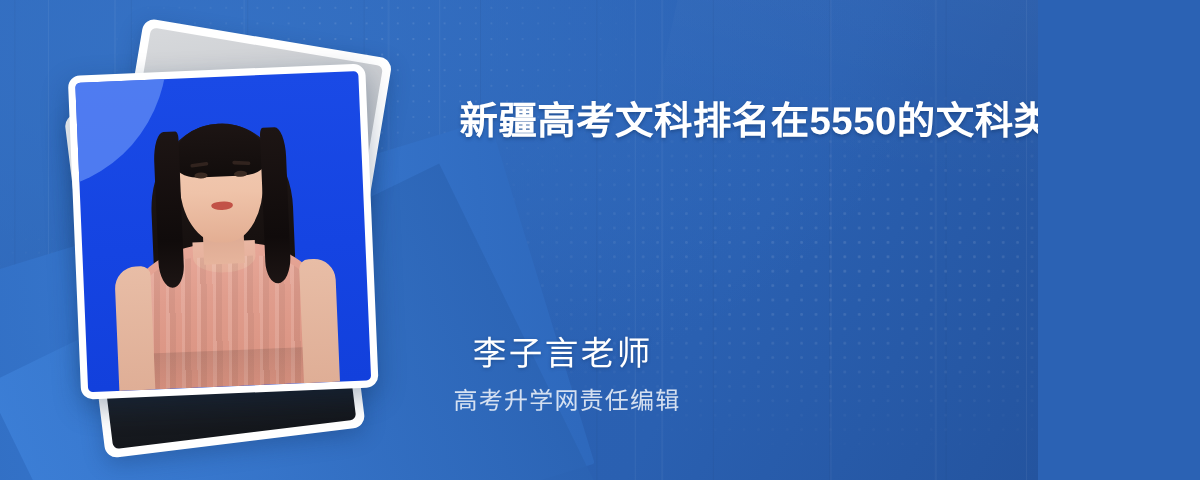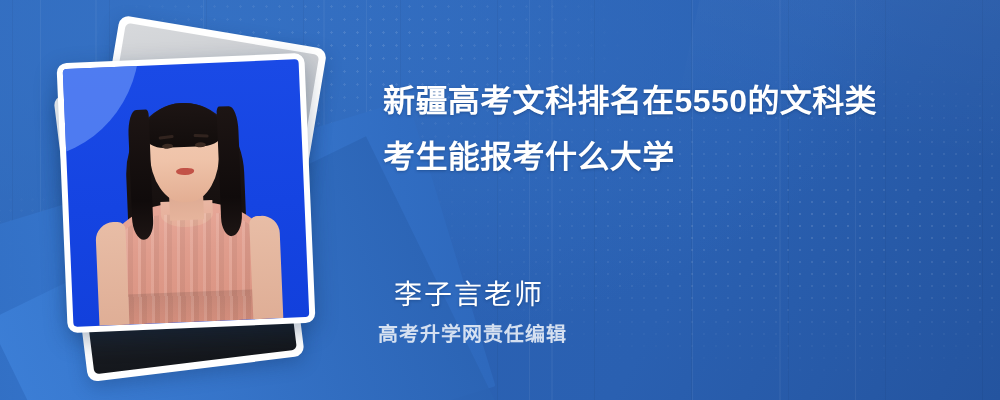--- a/index.html
+++ b/index.html
@@ -5,21 +5,21 @@
 <style>
   html,body{margin:0;padding:0;}
   body{
     width:1000px;height:400px;overflow:hidden;
     font-family:"Liberation Sans","DejaVu Sans",sans-serif;
     background:#2b62b4;
   }
 
   .cover{
     position:relative;
-    width:1000px;height:400px;
+    width:865px;height:400px;
     overflow:hidden;
     background:
       radial-gradient(120% 140% at 18% 8%, #3571c4 0%, rgba(53,113,196,0) 60%),
       linear-gradient(118deg,#2f69ba 0%,#2b62b4 42%,#2a60b1 68%,#24549f 100%);
   }
 
   
   .streaks{
     position:absolute;inset:0;
     background:
@@ -214,21 +214,21 @@
     color:#ffffff;
     font-size:28px;
     font-weight:normal;
     letter-spacing:2px;
     text-shadow:0 1px 3px rgba(10,35,75,.35);
   }
   .author-role{
     position:absolute;left:-2px;top:318px;
     color:rgba(255,255,255,.80);
     font-size:20px;
-    font-weight:bold;
+    font-weight:normal;
     letter-spacing:1px;
   }
 </style>
 </head>
 <body>
 
 <div class="cover">
 
   <div class="wedge-c"></div>
   <div class="streaks"></div>
@@ -268,18 +268,18 @@
           <div class="p-eye-l"></div>
           <div class="p-eye-r"></div>
           <div class="p-lip"></div>
         </div>
       </div>
     </div>
 
   </div>
 
   <div class="text-col">
-    <div class="title"><span>新疆高考文科排名在5550的文科类</span><br><span>考生能报考什么大学</span></div>
+    <div class="title"><span>新疆高考文科排名在5550的文科类</span><br></div>
     <div class="author-name">李子言老师</div>
     <div class="author-role">高考升学网责任编辑</div>
   </div>
 
 </div>
 
 </body></html>

